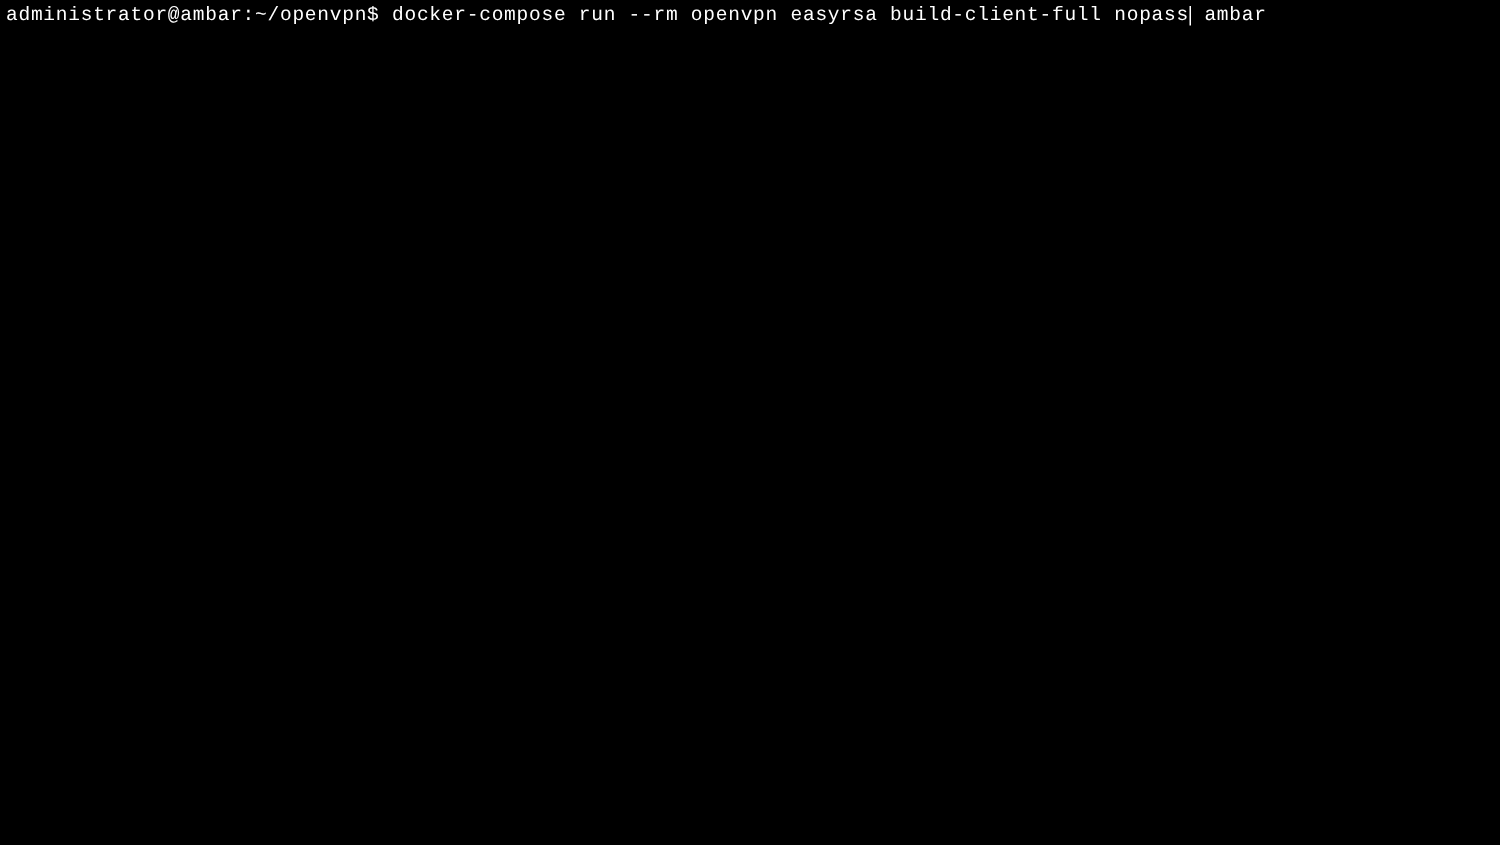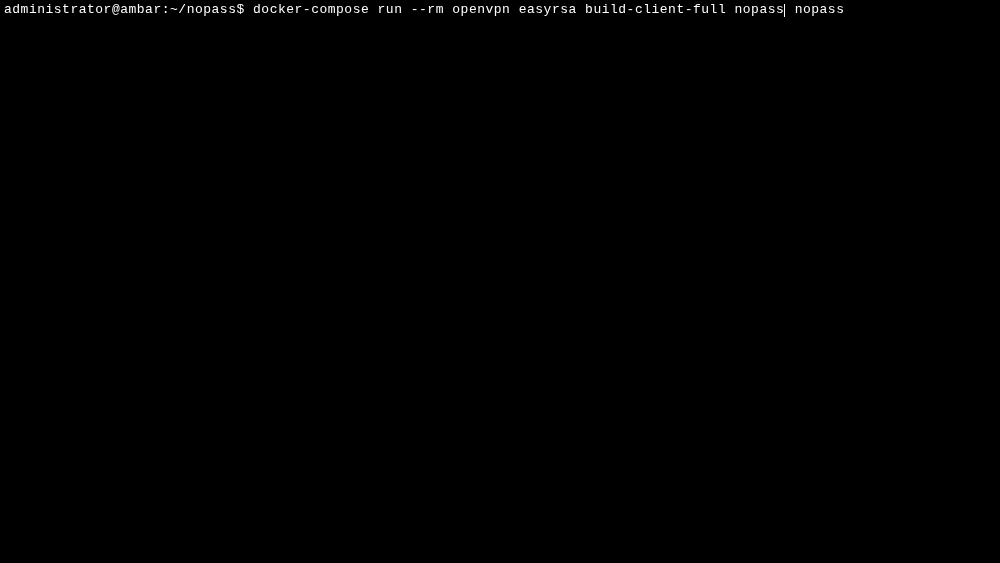--- a/index.html
+++ b/index.html
@@ -27,13 +27,13 @@
       width: 1px;
       height: 13px;
       background-color: #ffffff;
       vertical-align: text-bottom;
       margin: 0 1px 0 0;
     }
   </style>
 </head>
 <body>
 
-<div class="terminal-line"><span>administrator@ambar:~/nopass$ </span><span>docker-compose run --rm openvpn easyrsa build-client-full nopass</span><span class="cursor"></span><span> nopass</span></div>
+<div class="terminal-line"><span>administrator@ambar:~/openvpn$ </span><span>docker-compose run --rm openvpn easyrsa build-client-full nopass</span><span class="cursor"></span><span> ambar</span></div>
 
 </body></html>

